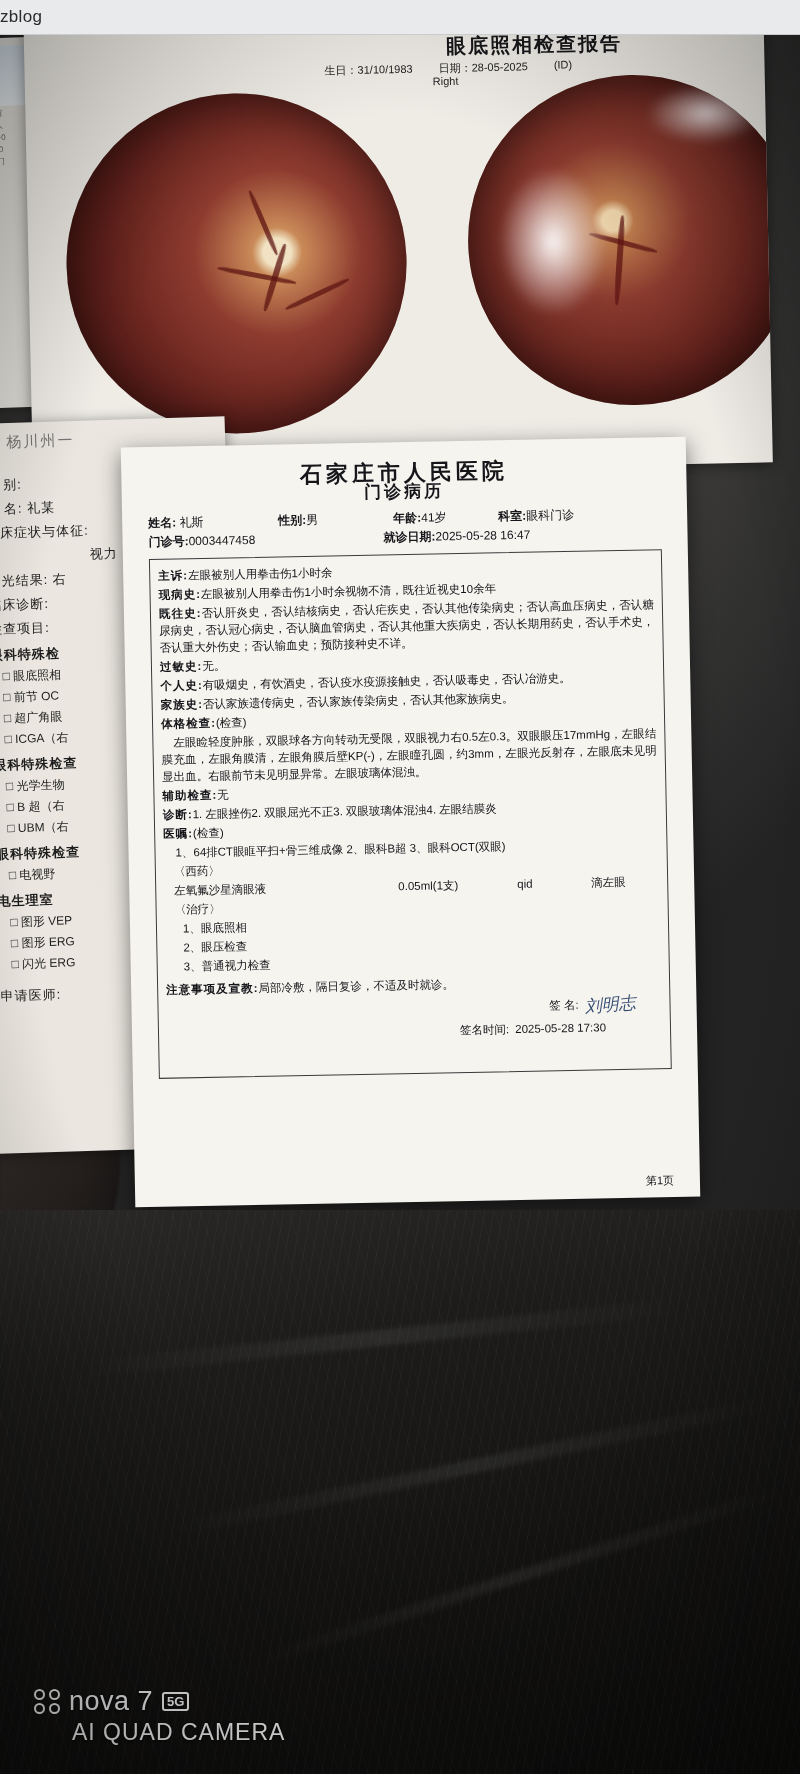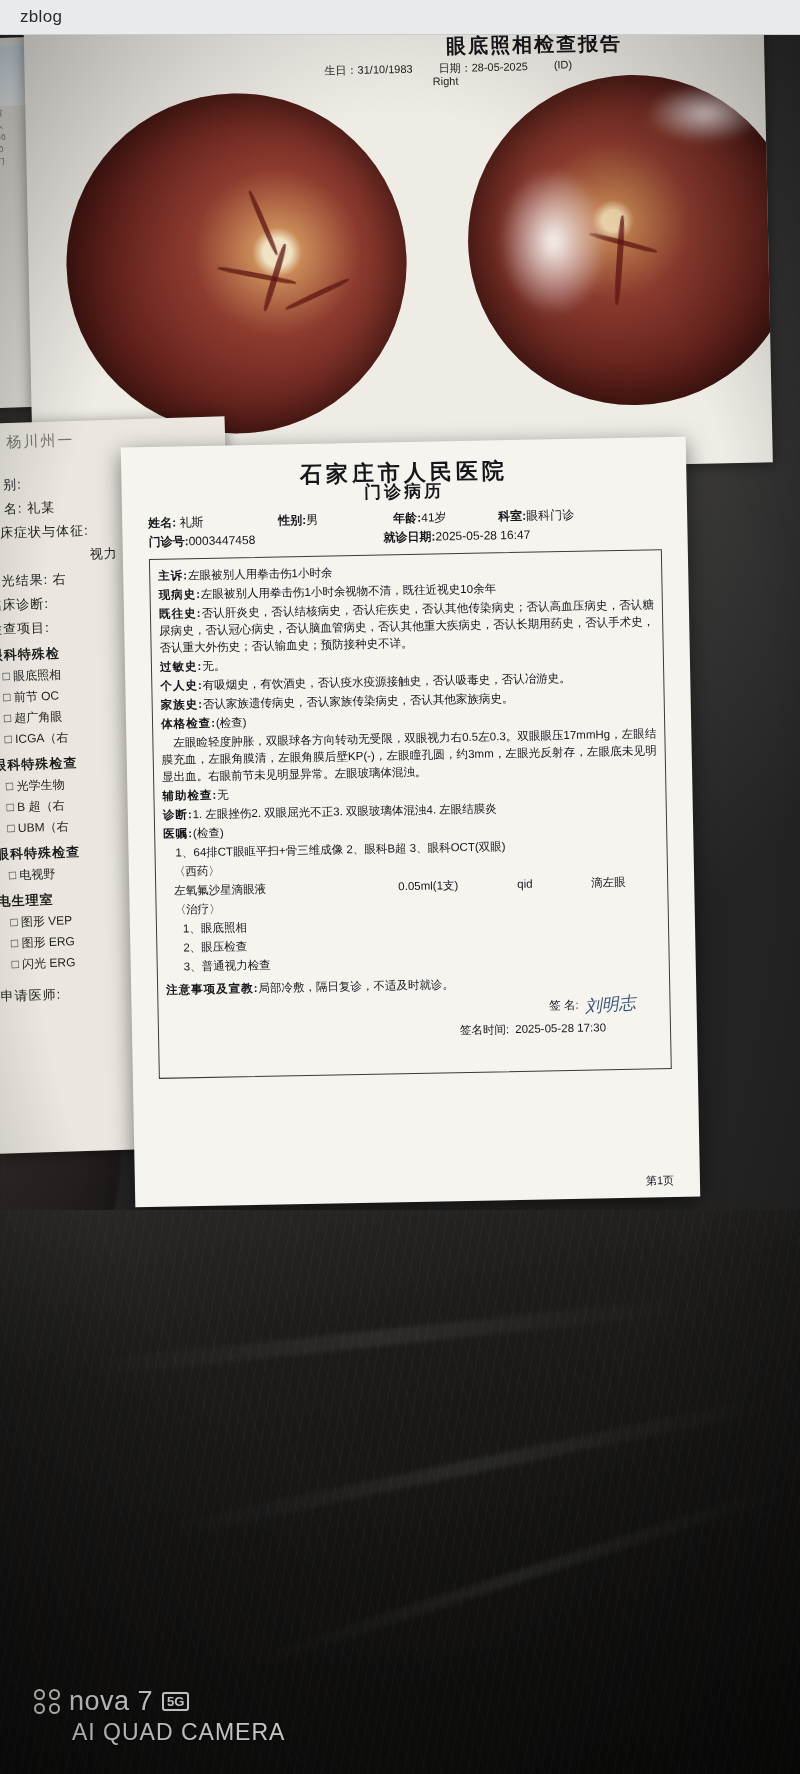--- a/index.html
+++ b/index.html
@@ -26,21 +26,21 @@
     height: 34px;
     background: #e9eaec;
     border-bottom: 1px solid #c9cbcd;
     z-index: 60;
     display: flex;
     align-items: center;
   }
   .topbar .site {
     font-size: 17px;
     color: #2b2b2b;
-    padding-left: 20px;
+    padding-left: 0;
     letter-spacing: .3px;
   }
 
   
   .scene {
     position: absolute;
     top: 0; left: 0;
     width: 800px;
     height: 1774px;
     background:

